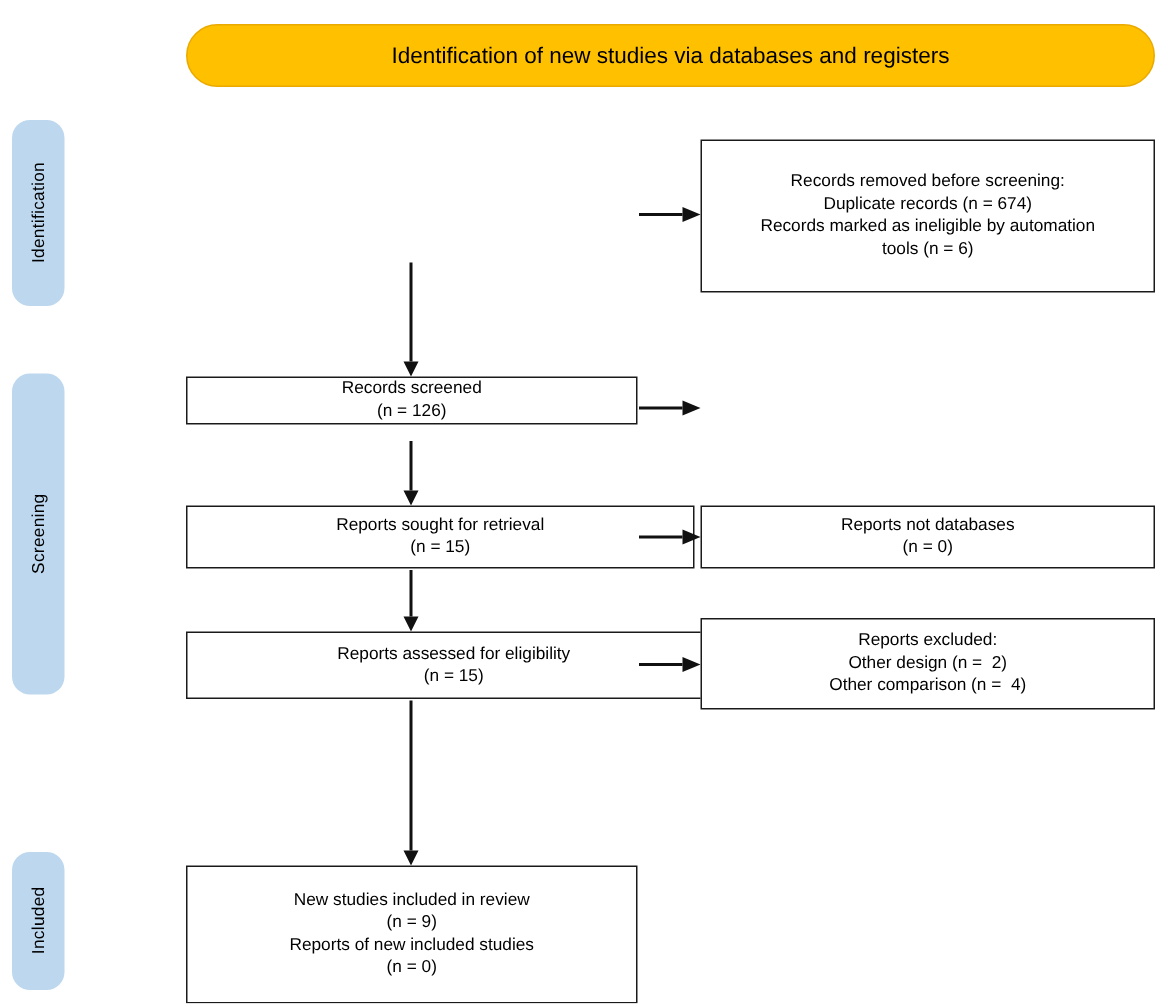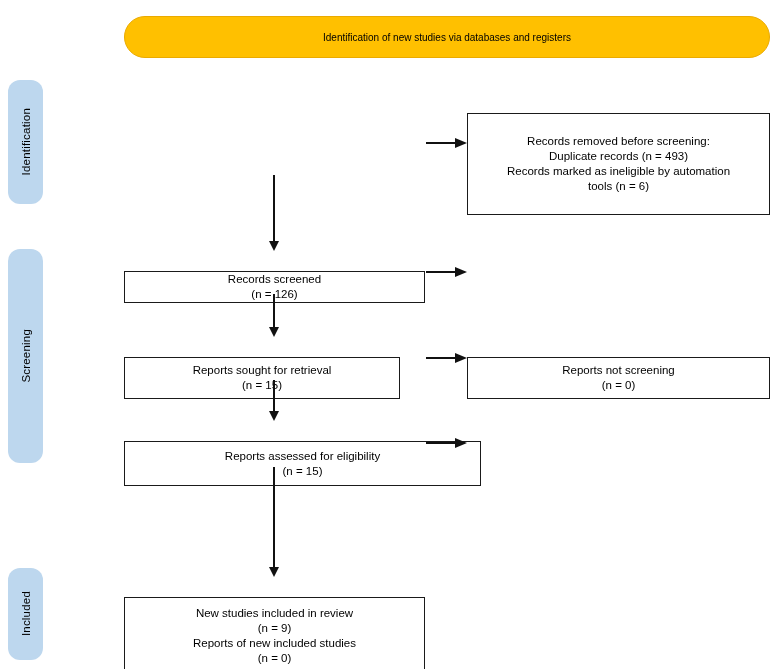--- a/index.html
+++ b/index.html
@@ -13,21 +13,21 @@
     overflow: hidden;
   }
   .banner {
     position: absolute;
     left: 124px; top: 16px; width: 646px; height: 42px;
     background: var(--banner-yellow, #FFC000);
     border: 1px solid var(--banner-edge, #EAAA00);
     border-radius: 21px;
     box-sizing: border-box;
     display: flex; align-items: center; justify-content: center;
-    font-size: 10px;
+    font-size: 15px;
   }
   .stage-label {
     position: absolute;
     left: 8px; width: 35px;
     background: var(--stage-blue, #BDD7EE);
     border-radius: 12px;
     display: flex; align-items: center; justify-content: center;
   }
   .stage-label .vtext {
     writing-mode: vertical-rl;
@@ -40,21 +40,20 @@
     position: absolute;
     background: #ffffff;
     border: 1.5px solid #1a1a1a;
     box-sizing: border-box;
     display: flex; flex-direction: column;
     align-items: center; justify-content: center;
     text-align: center;
     font-size: 11.5px;
     line-height: 15px;
     padding: 2px 22px;
-    margin-top: 20px;
   }
   .arrow-line-v {
     position: absolute;
     width: 1.6px;
     background: var(--line-black, #111111);
   }
   .arrow-line-h {
     position: absolute;
     height: 1.6px;
     background: var(--line-black, #111111);
@@ -88,45 +87,50 @@
   </div>
   <div class="stage-label" style="top:249px; height:214px;">
     <span class="vtext">Screening</span>
   </div>
   <div class="stage-label" style="top:568px; height:92px;">
     <span class="vtext">Included</span>
   </div>
 
   <div class="flow-box" style="left:467px; top:93px; width:303px; height:102px;">
     <div>Records removed before screening:</div>
-    <div>Duplicate records (n = 493)</div>
+    <div>Duplicate records (n = 674)</div>
     <div>Records marked as ineligible by automation</div>
     <div>tools (n = 6)</div>
   </div>
 
   <div class="flow-box" style="left:124px; top:251px; width:301px; height:32px;">
     <div>Records screened</div>
     <div>(n = 126)</div>
   </div>
 
-  <div class="flow-box" style="left:124px; top:337px; width:276px; height:42px;">
+  <div class="flow-box" style="left:124px; top:337px; width:339px; height:42px;">
     <div>Reports sought for retrieval</div>
     <div>(n = 15)</div>
   </div>
   <div class="flow-box" style="left:467px; top:337px; width:303px; height:42px;">
-    <div>Reports not screening</div>
+    <div>Reports not databases</div>
     <div>(n = 0)</div>
   </div>
 
   <div class="flow-box" style="left:124px; top:421px; width:357px; height:45px;">
     <div>Reports assessed for eligibility</div>
     <div>(n = 15)</div>
   </div>
+  <div class="flow-box" style="left:467px; top:412px; width:303px; height:61px;">
+    <div>Reports excluded:</div>
+    <div>Other design (n = &nbsp;2)</div>
+    <div>Other comparison (n = &nbsp;4)</div>
+  </div>
 
-  <div class="flow-box" style="left:124px; top:577px; width:301px; height:78px;">
+  <div class="flow-box" style="left:124px; top:577px; width:301px; height:92px;">
     <div>New studies included in review</div>
     <div>(n = 9)</div>
     <div>Reports of new included studies</div>
     <div>(n = 0)</div>
   </div>
 
   <div>
     <div class="arrow-line-v" style="left:273px; top:175px; height:66px;"></div>
     <div class="arrow-head-down" style="left:269px; top:241px;"></div>
   </div>

